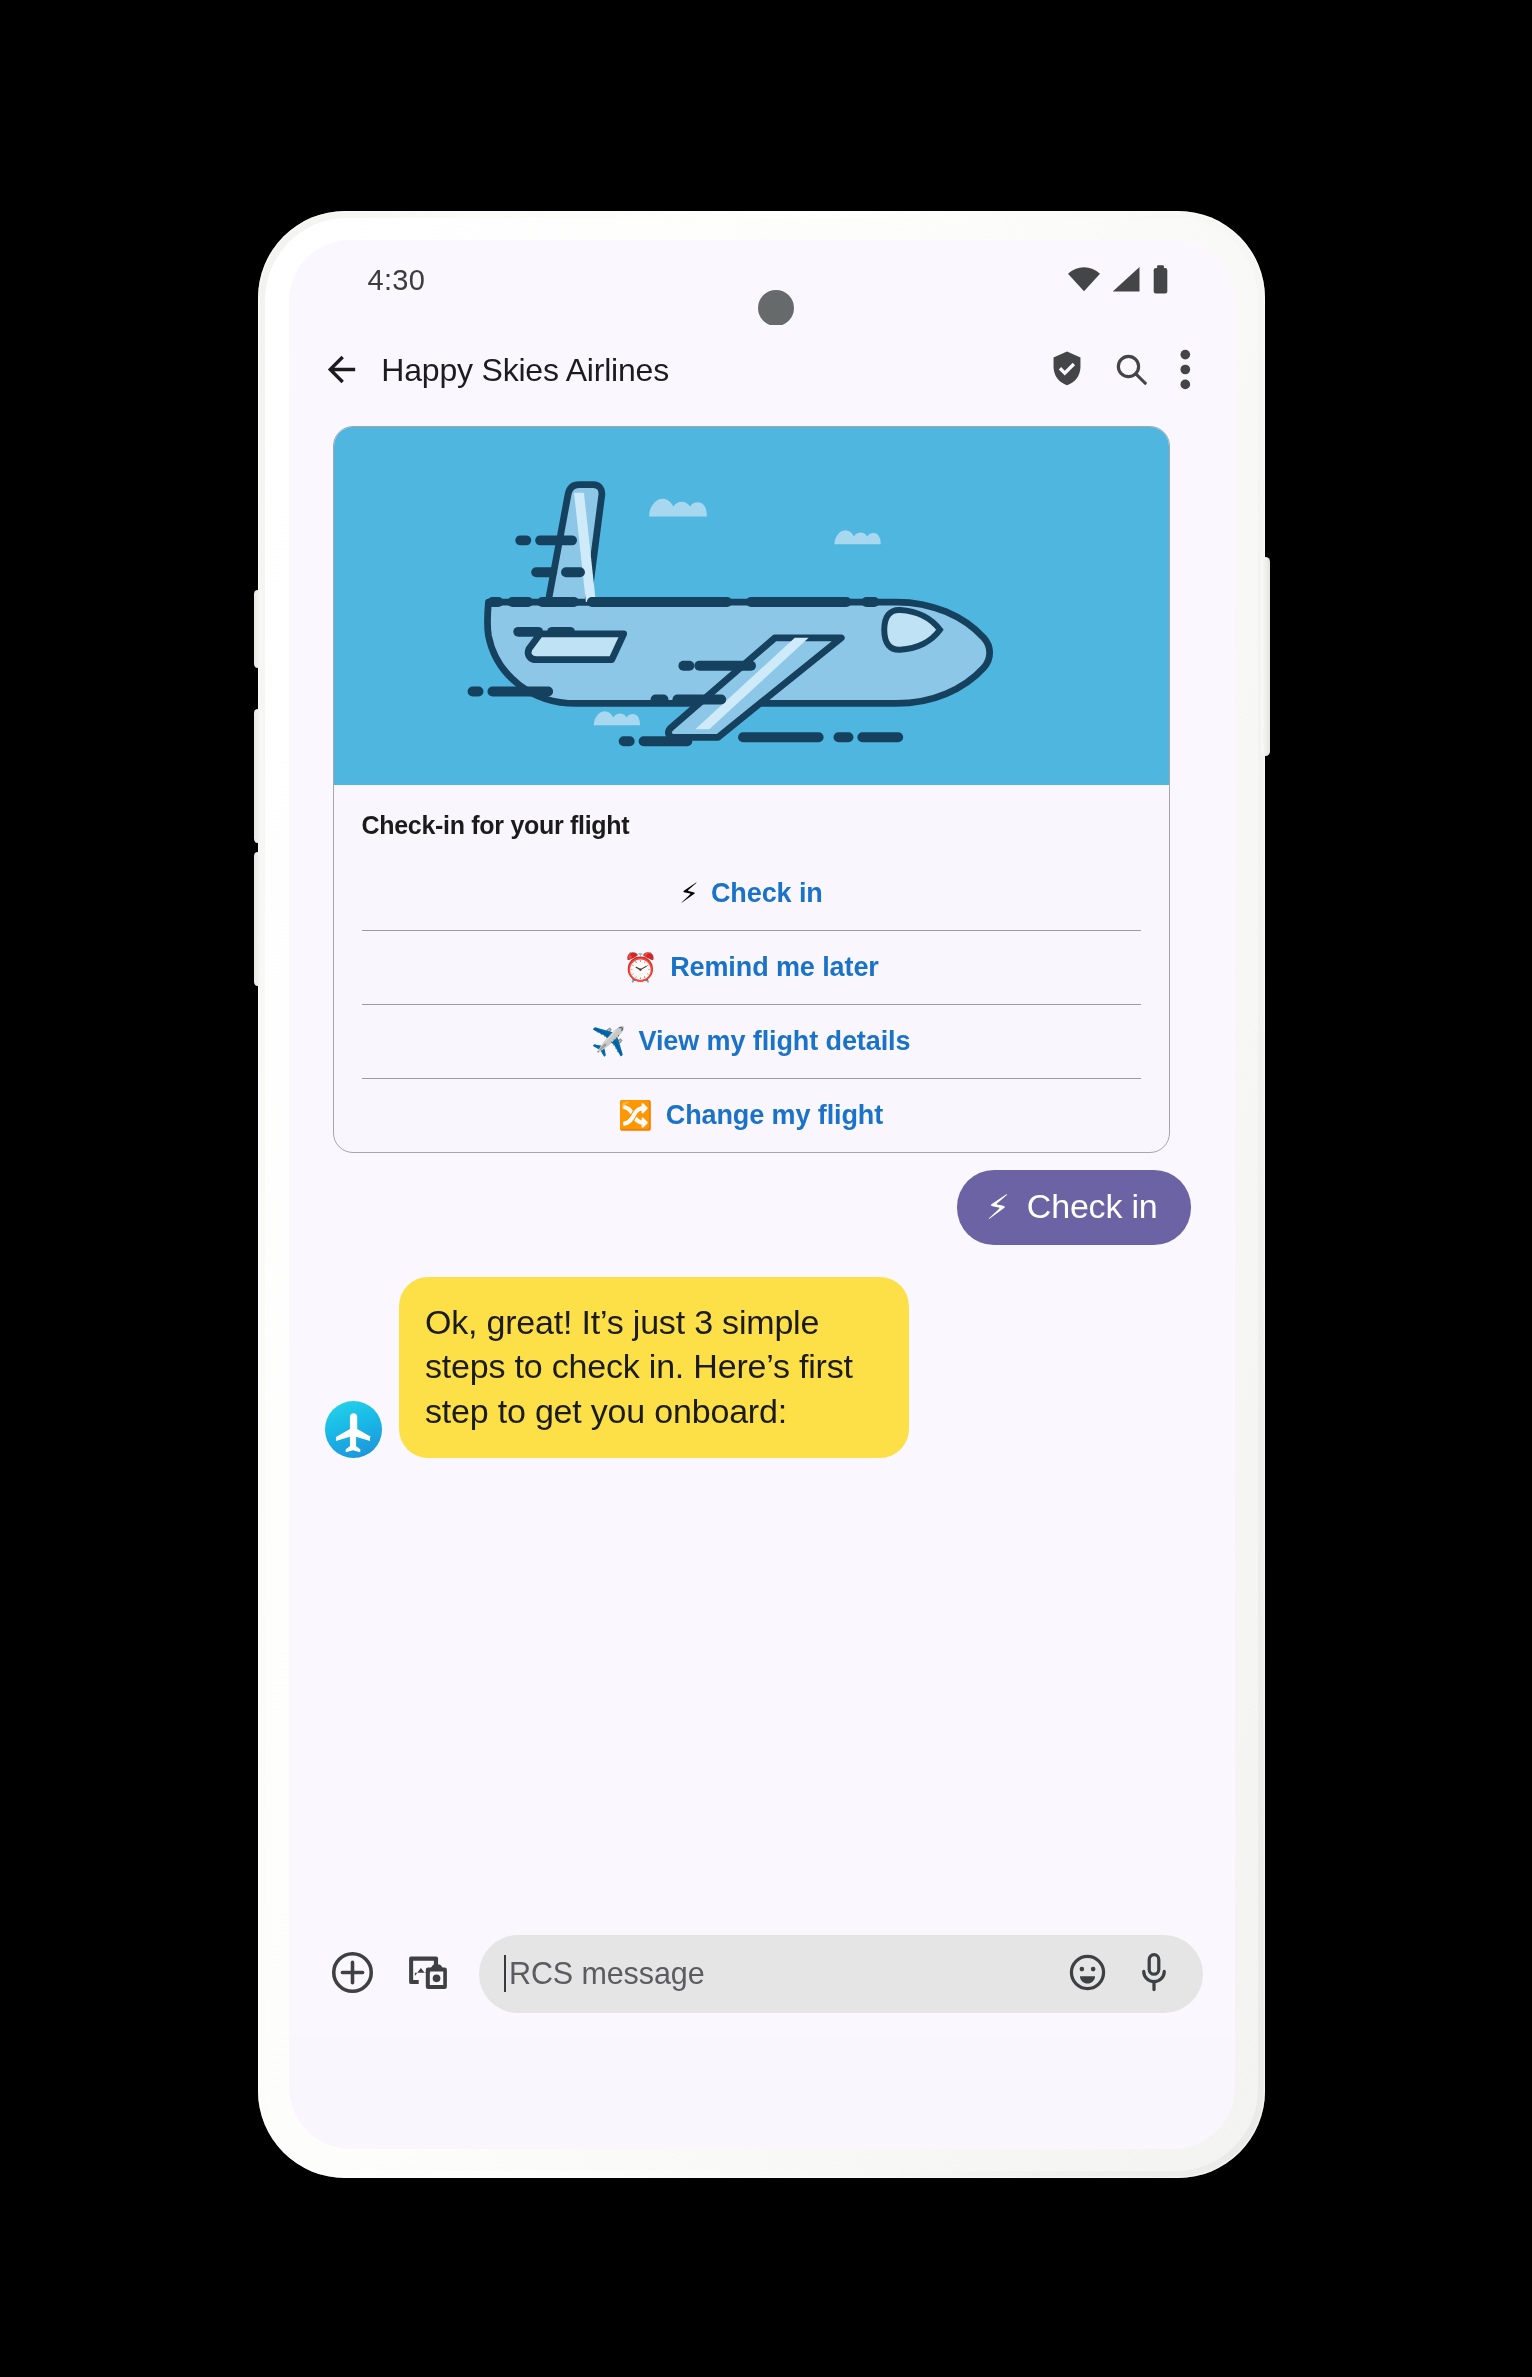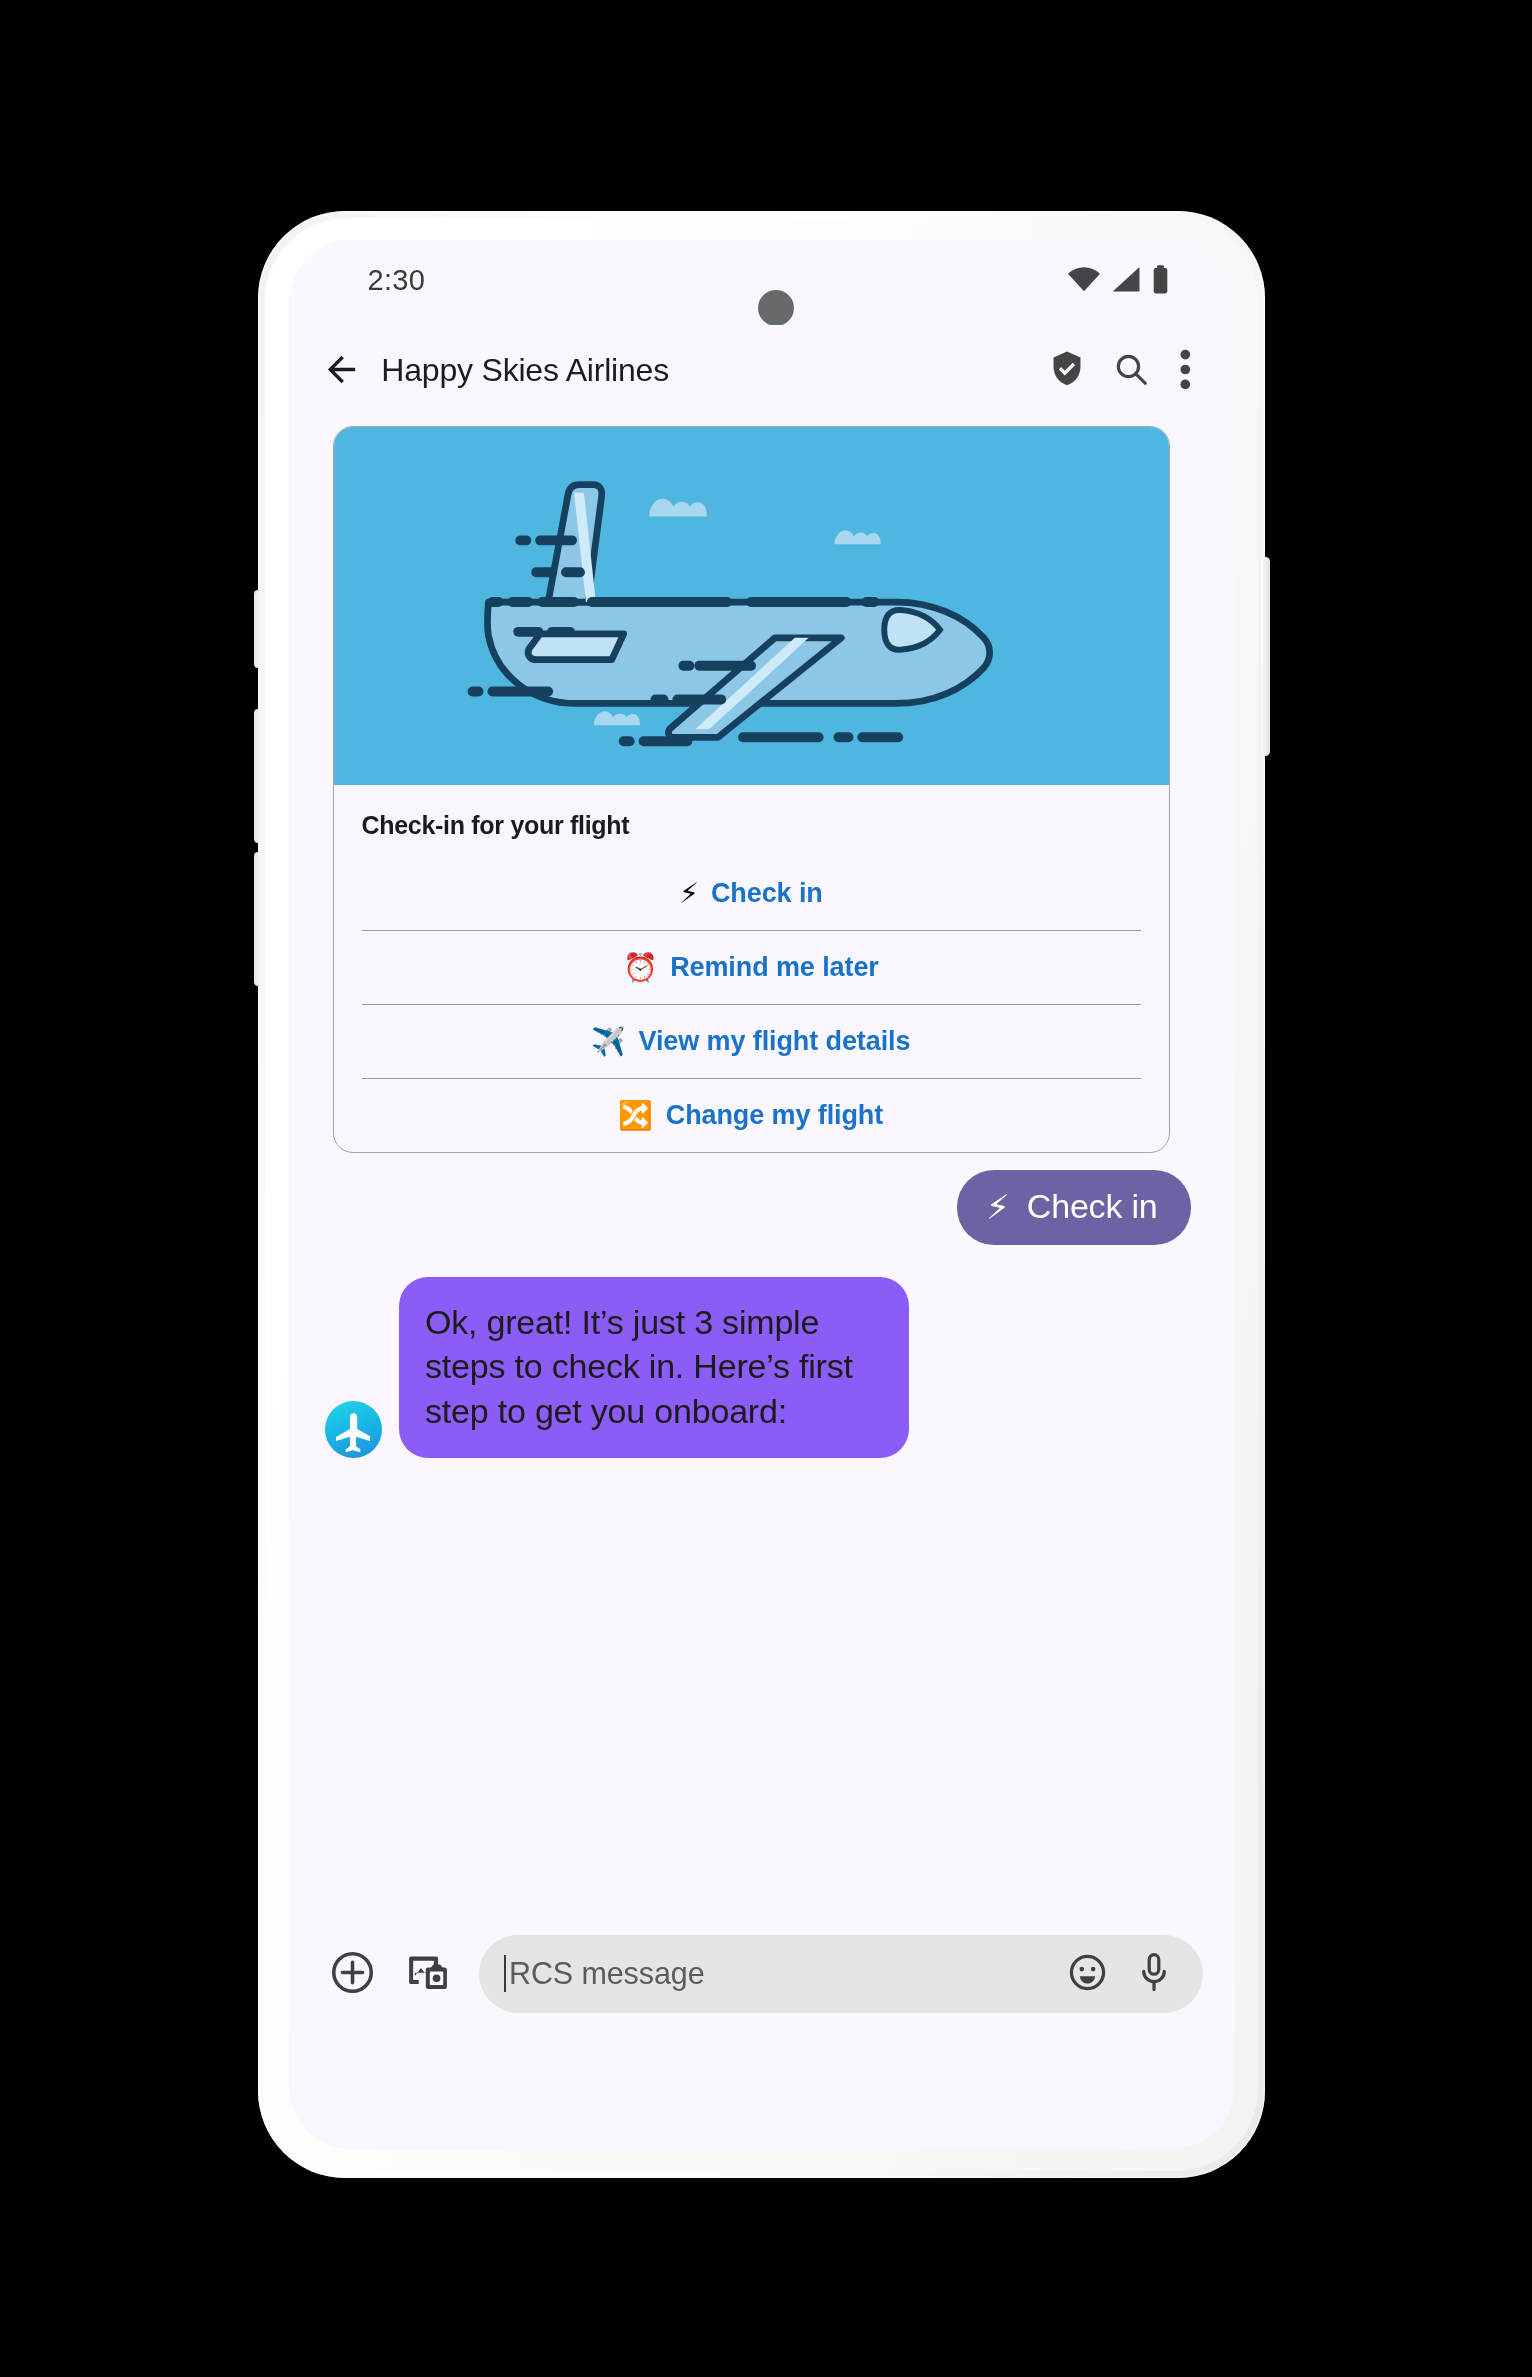--- a/index.html
+++ b/index.html
@@ -72,21 +72,21 @@
   .row-out{position:absolute;right:44px;display:flex;justify-content:flex-end;}
   .bubble-out{background:#6b63a3;color:#fff;border-radius:37px;
               padding:17px 33px 18.5px 29px;display:flex;align-items:center;gap:17px;}
   .bubble-out .emo{font-size:34px;line-height:1;font-family:"DejaVu Sans",sans-serif;}
   .bubble-out .txt{font-size:34px;letter-spacing:-0.2px;}
 
   .row-in{position:absolute;left:36px;display:flex;align-items:flex-end;gap:17px;}
   .avatar{width:57px;height:57px;border-radius:50%;flex:0 0 57px;position:relative;
           background:linear-gradient(160deg,#25d7e8 0%,#19b8e6 45%,#1f8fd8 100%);overflow:hidden;}
   .avatar svg{position:absolute;left:50%;top:52%;transform:translate(-50%,-50%);}
-  .bubble-in{background:#8b5cf6;color:#1b1b1b;border-radius:29px;max-width:457px;
+  .bubble-in{background:#fde047;color:#1b1b1b;border-radius:29px;max-width:457px;
              padding:22.5px 26.5px 24px 26.5px;font-size:34px;line-height:1.32;letter-spacing:-0.2px;}
 
   
   .composer{position:absolute;left:0;right:0;bottom:114px;height:123px;background:#faf7fe;
             display:flex;align-items:center;padding:0 32px;box-sizing:border-box;gap:0;}
   .cbtn{width:64px;height:64px;display:flex;align-items:center;justify-content:center;flex:0 0 auto;}
   .cbtn.img{margin-left:9.3px;}
   .inputwrap{flex:1;margin-left:21px;height:78px;background:#e5e5e5;border-radius:39px;
              display:flex;align-items:center;padding:0 22.5px 0 25px;box-sizing:border-box;}
   .caret{width:2.6px;height:37px;background:#3a3a3a;flex:0 0 2.6px;}
@@ -101,21 +101,21 @@
   <div class="device-inner-ring"></div>
 
   <div class="btn-left" style="top:379px;height:78px;"></div>
   <div class="btn-left" style="top:498px;height:134px;"></div>
   <div class="btn-left" style="top:641px;height:134px;"></div>
   <div class="btn-right" style="top:346px;height:199px;"></div>
 
   <div class="screen">
 
     <div class="statusbar">
-      <div class="clock">2:30</div>
+      <div class="clock">4:30</div>
       <div class="punch"></div>
       <div class="sysicons">
         <span>
           <svg width="34" height="26.5" viewBox="0 0 24 18">
               <path d="M12 17.5 0.7 5.2C3.8 2.2 7.7 0.6 12 0.6s8.2 1.6 11.3 4.6L12 17.5z" fill="#444546"></path>
             </svg>
         </span>
         <span>
           <svg width="30.5" height="26.5" viewBox="0 0 20 18">
               <path d="M19 0.6v16.8H0.8L19 0.6z" fill="#444546"></path>

